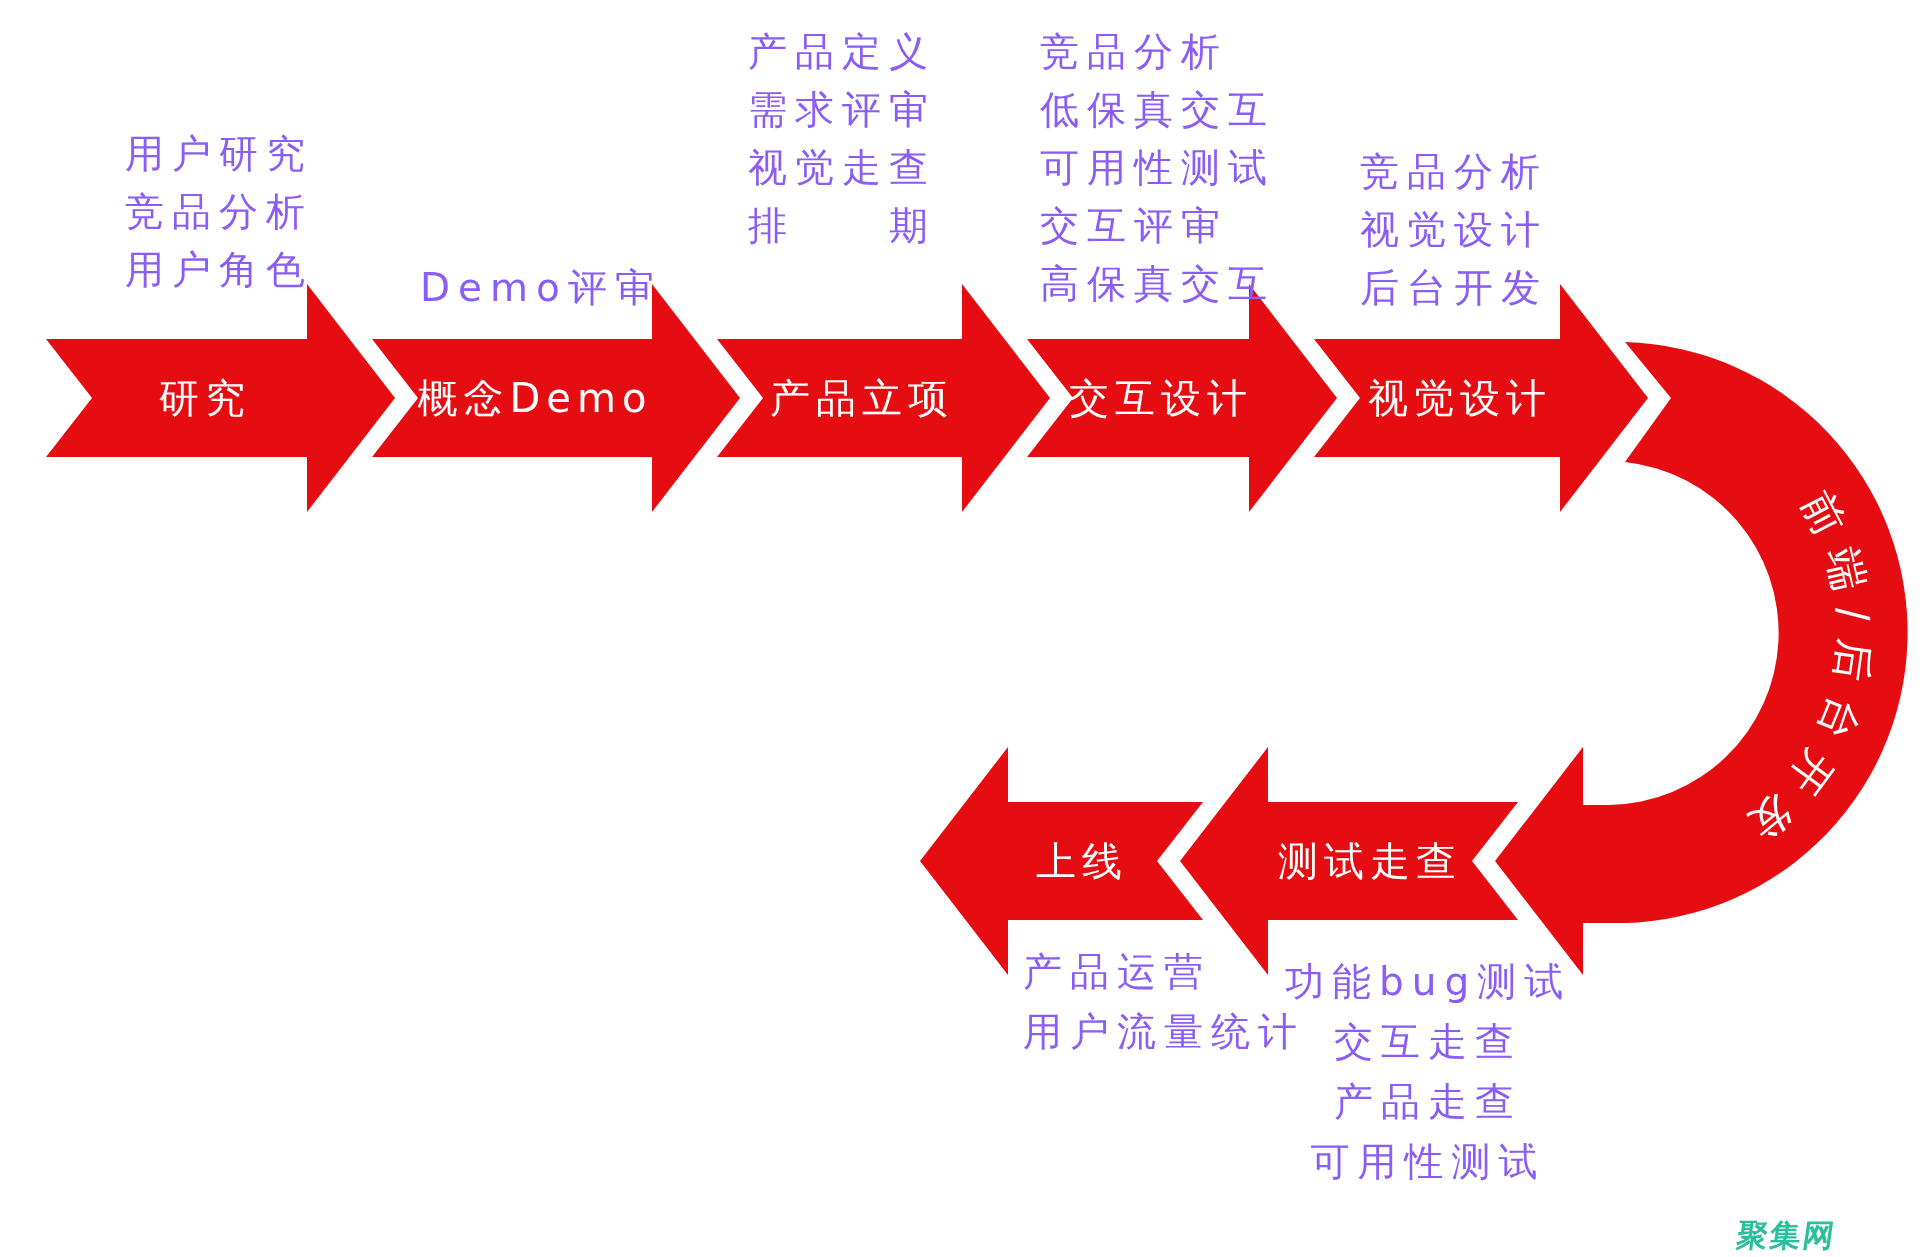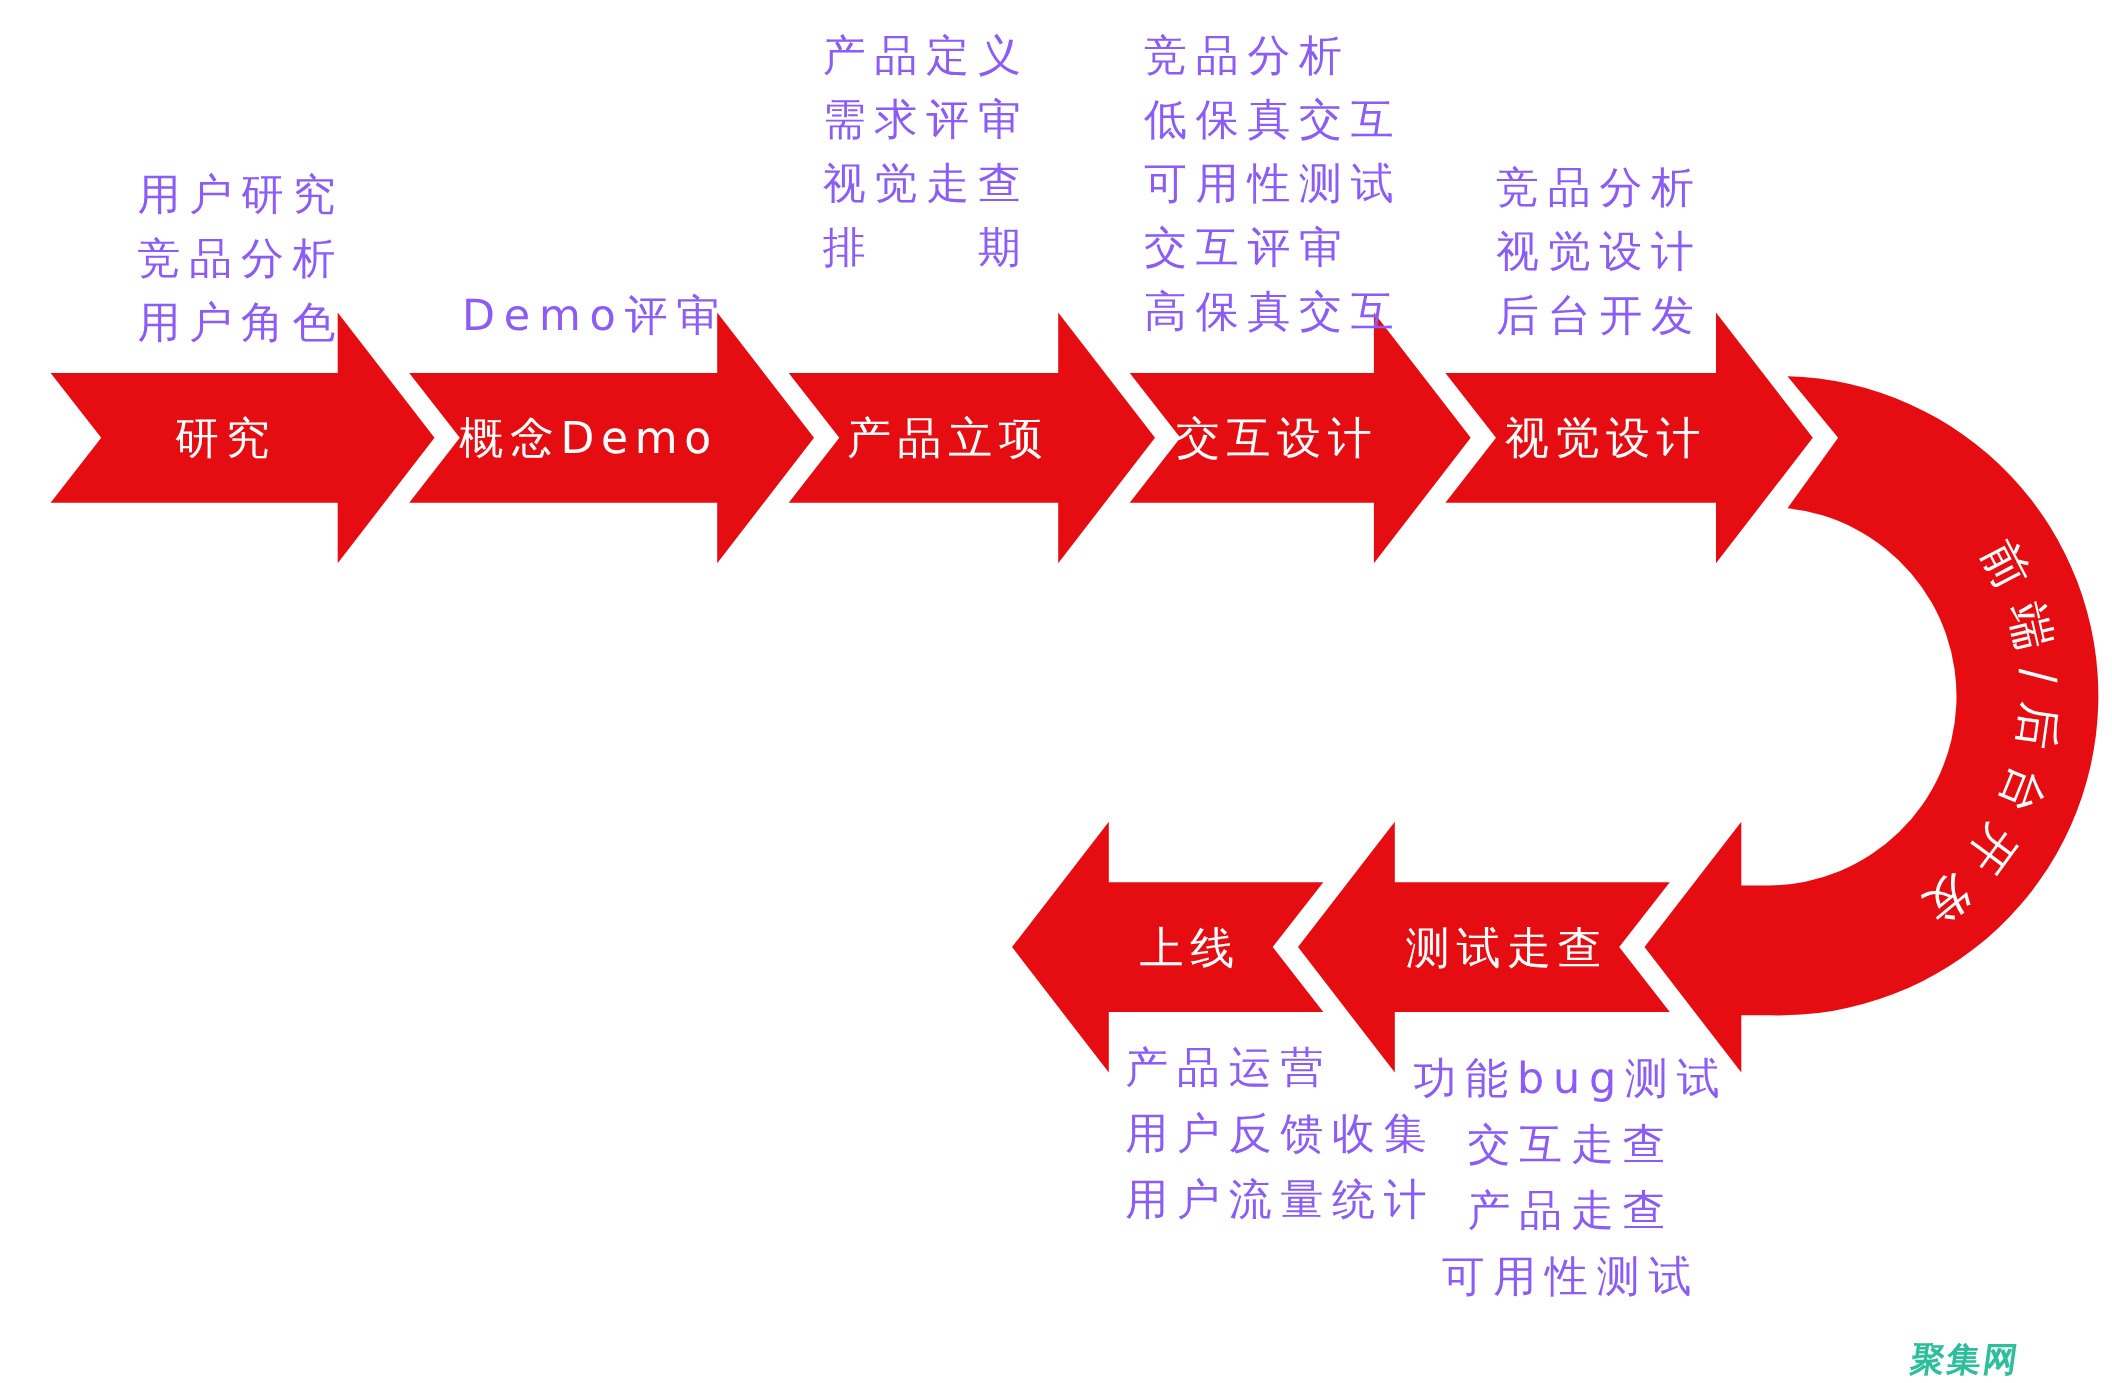--- a/index.html
+++ b/index.html
@@ -77,28 +77,28 @@
     <text class="arrow-label" x="1082" y="875" text-anchor="middle">上线</text>
 
     <defs>
       <path id="curve-text-path" d="M 1734.8 439.3 A 231 231 0 0 1 1649.1 860.5"></path>
     </defs>
     <text class="curve-label">
       <textPath href="#curve-text-path" startOffset="50%" text-anchor="middle">前端/后台开发</textPath>
     </text>
   </svg>
 
-  <div class="task-list" style="left:125px; top:149px;"><div class="item">用户研究</div><div class="item">竞品分析</div><div class="item">用户角色</div></div>
+  <div class="task-list" style="left:125px; top:125px;"><div class="item">用户研究</div><div class="item">竞品分析</div><div class="item">用户角色</div></div>
 
   <div class="task-list" style="left:420px; top:259px;"><div class="item">Demo评审</div></div>
 
   <div class="task-list" style="left:748px; top:23px;"><div class="item">产品定义</div><div class="item">需求评审</div><div class="item">视觉走查</div><div class="item">排　　期</div></div>
 
   <div class="task-list" style="left:1040px; top:23px;"><div class="item">竞品分析</div><div class="item">低保真交互</div><div class="item">可用性测试</div><div class="item">交互评审</div><div class="item">高保真交互</div></div>
 
   <div class="task-list" style="left:1360px; top:143px;"><div class="item">竞品分析</div><div class="item">视觉设计</div><div class="item">后台开发</div></div>
 
-  <div class="task-list wide" style="left:1023px; top:942px;"><div class="item">产品运营</div><div class="item">用户反馈收集</div><div class="item">用户流量统计</div></div>
+  <div class="task-list wide" style="left:1023px; top:942px;"><div class="item">产品运营</div><div class="item">用户流量统计</div></div>
 
   <div class="task-list wide" style="left:1285px; top:952px;text-align:center;"><div class="item">功能bug测试</div><div class="item">交互走查</div><div class="item">产品走查</div><div class="item">可用性测试</div></div>
 
   <div id="watermark">聚集网</div>
 </div>
 
 </body></html>

